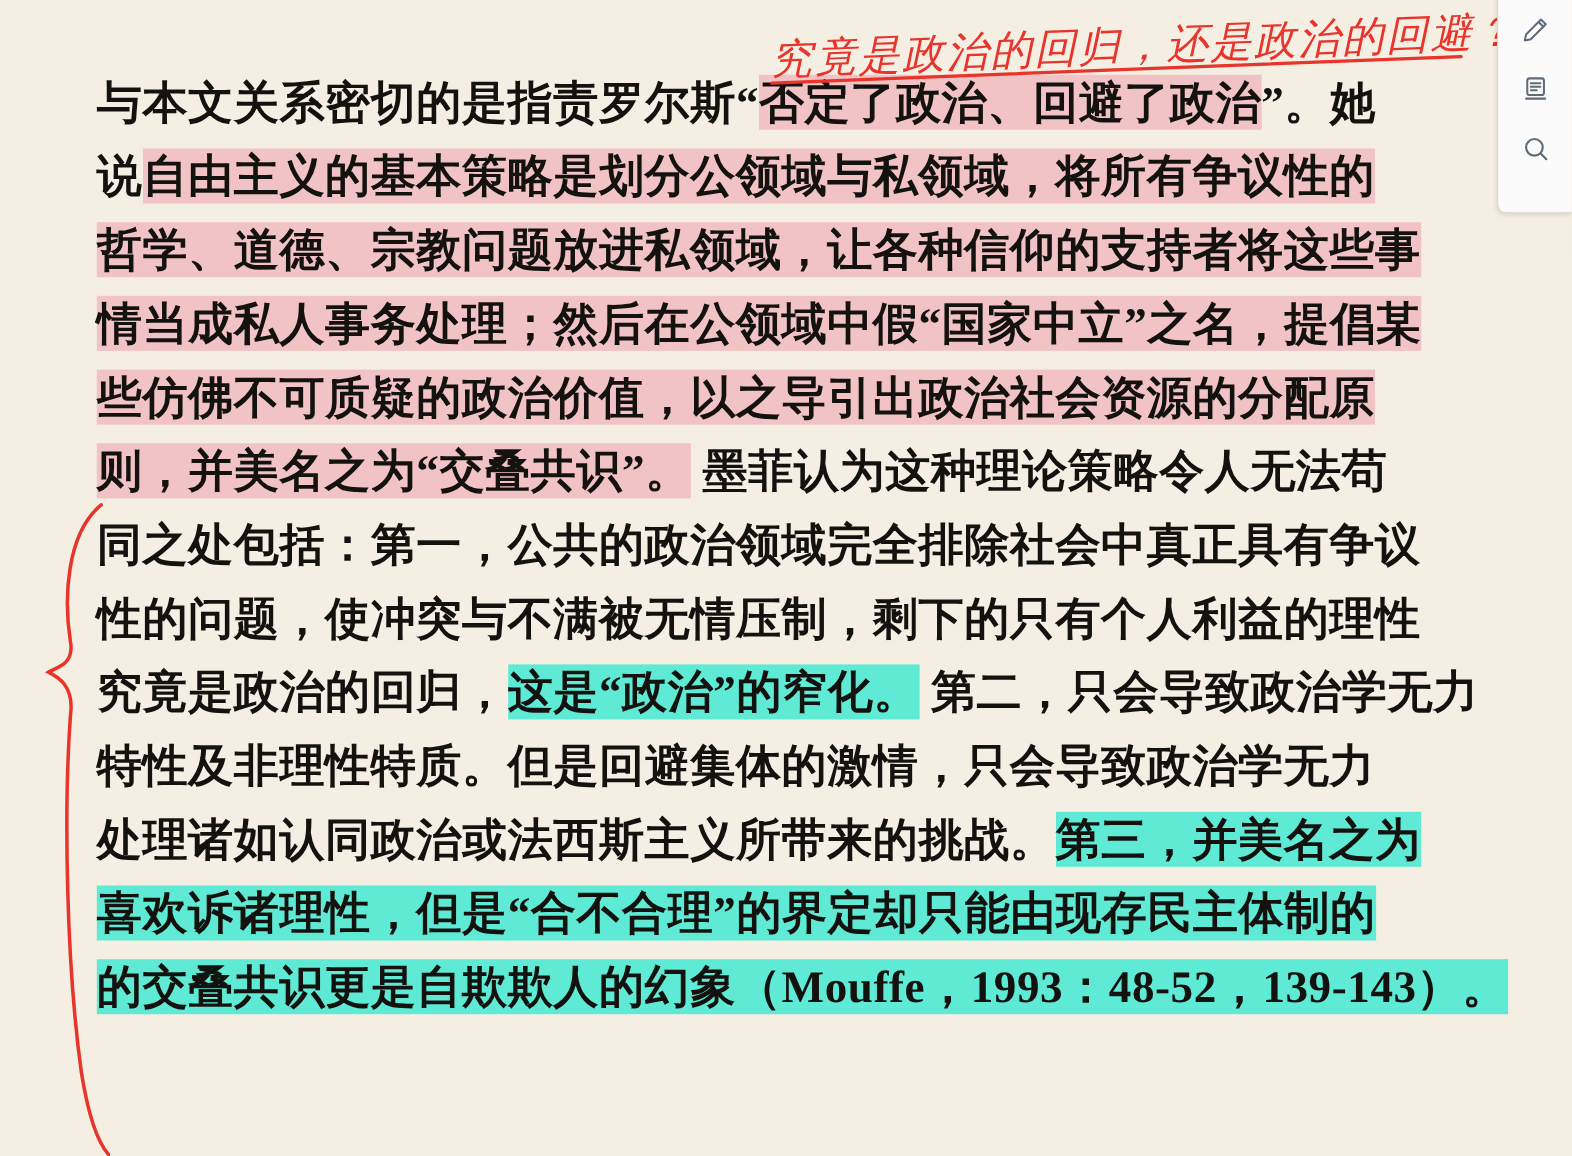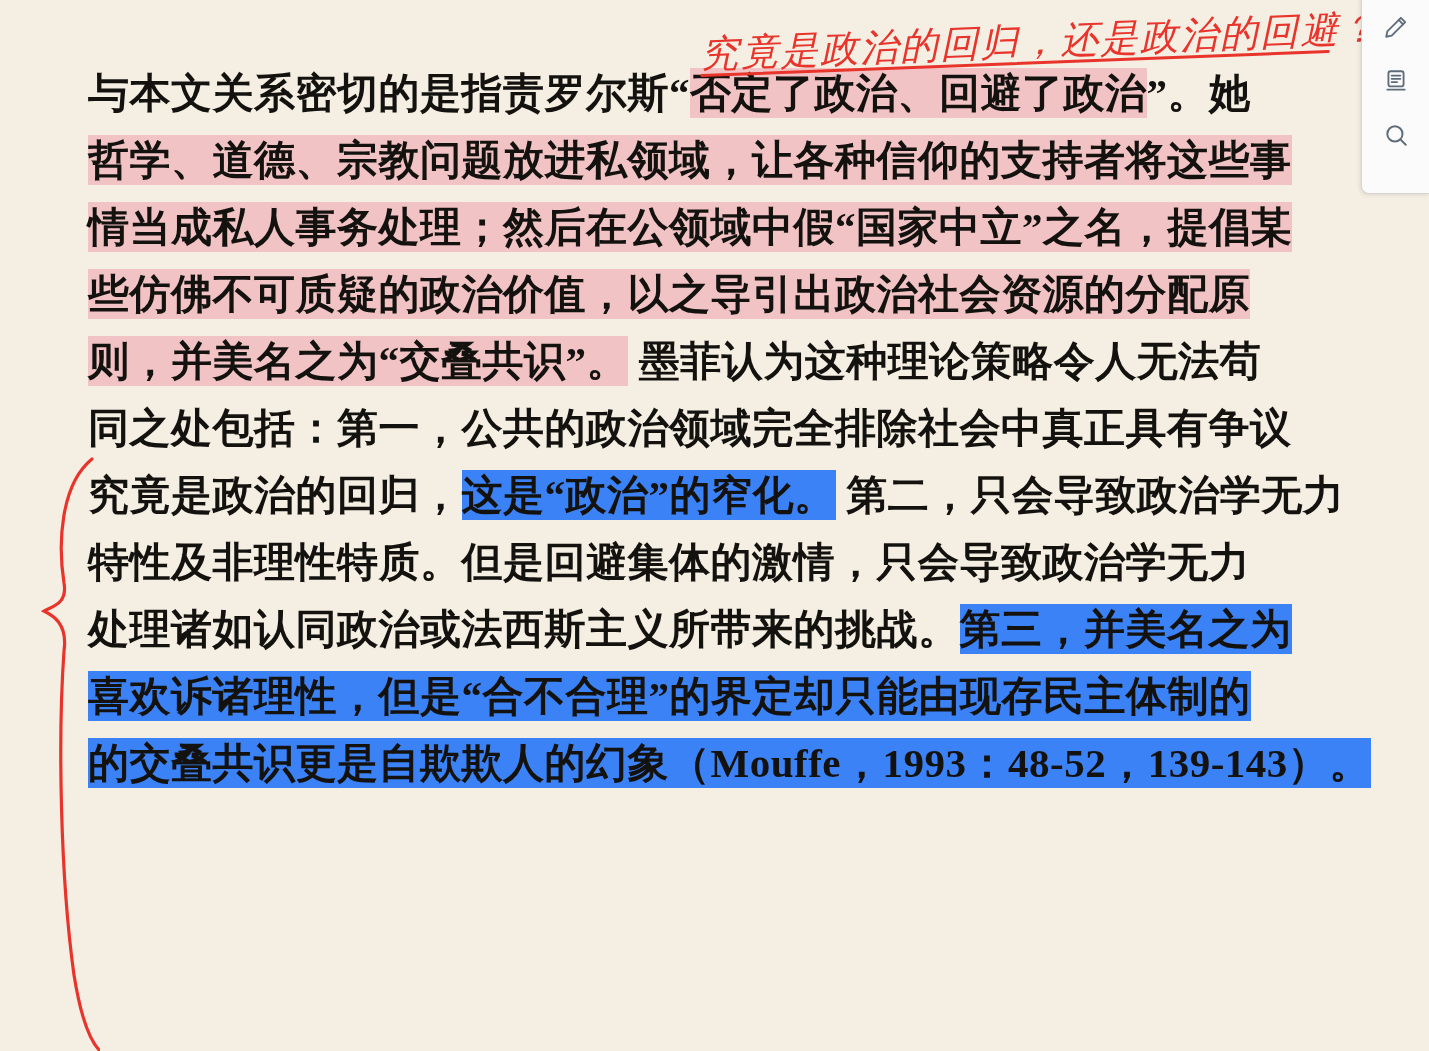--- a/index.html
+++ b/index.html
@@ -66,21 +66,21 @@
   #text-body .ln {
     white-space: nowrap;
     height: 67px;
   }
   .hl-pink {
     background: #f2c3c4;
     padding: 2px 0;
     box-decoration-break: clone;
   }
   .hl-red {
-    background: #3b82f6;
+    background: #5eead4;
     padding: 2px 0;
     box-decoration-break: clone;
   }
 
   
   #annotation {
     position: absolute;
     left: 700px;
     top: 16px;
     font-family: "DejaVu Serif", serif;
@@ -113,25 +113,27 @@
     pointer-events: none;
   }
 </style>
 </head>
 <body>
 
 <div id="page">
 
   <div id="text-body">
       <div class="ln"><span>与本文关系密切的是指责罗尔斯“</span><span class="hl-pink">否定了政治、回避了政治</span><span>”。她</span></div>
+      <div class="ln"><span>说</span><span class="hl-pink">自由主义的基本策略是划分公领域与私领域，将所有争议性的</span></div>
       <div class="ln"><span class="hl-pink">哲学、道德、宗教问题放进私领域，让各种信仰的支持者将这些事</span></div>
       <div class="ln"><span class="hl-pink">情当成私人事务处理；然后在公领域中假“国家中立”之名，提倡某</span></div>
       <div class="ln"><span class="hl-pink">些仿佛不可质疑的政治价值，以之导引出政治社会资源的分配原</span></div>
       <div class="ln"><span class="hl-pink">则，并美名之为“交叠共识”。</span><span> 墨菲认为这种理论策略令人无法苟</span></div>
       <div class="ln"><span>同之处包括：第一，公共的政治领域完全排除社会中真正具有争议</span></div>
+      <div class="ln"><span>性的问题，使冲突与不满被无情压制，剩下的只有个人利益的理性</span></div>
       <div class="ln"><span>究竟是政治的回归，</span><span class="hl-red">这是“政治”的窄化。</span><span> 第二，只会导致政治学无力</span></div>
       <div class="ln"><span>特性及非理性特质。但是回避集体的激情，只会导致政治学无力</span></div>
       <div class="ln"><span>处理诸如认同政治或法西斯主义所带来的挑战。</span><span class="hl-red">第三，并美名之为</span></div>
       <div class="ln"><span class="hl-red">喜欢诉诸理性，但是“合不合理”的界定却只能由现存民主体制的</span></div>
       <div class="ln"><span class="hl-red">的交叠共识更是自欺欺人的幻象（Mouffe，1993：48-52，139-143）。</span></div>
     </div>
 
   <div id="annotation">究竟是政治的回归，还是政治的回避？</div>
   <div id="annotation-underline"></div>
 

